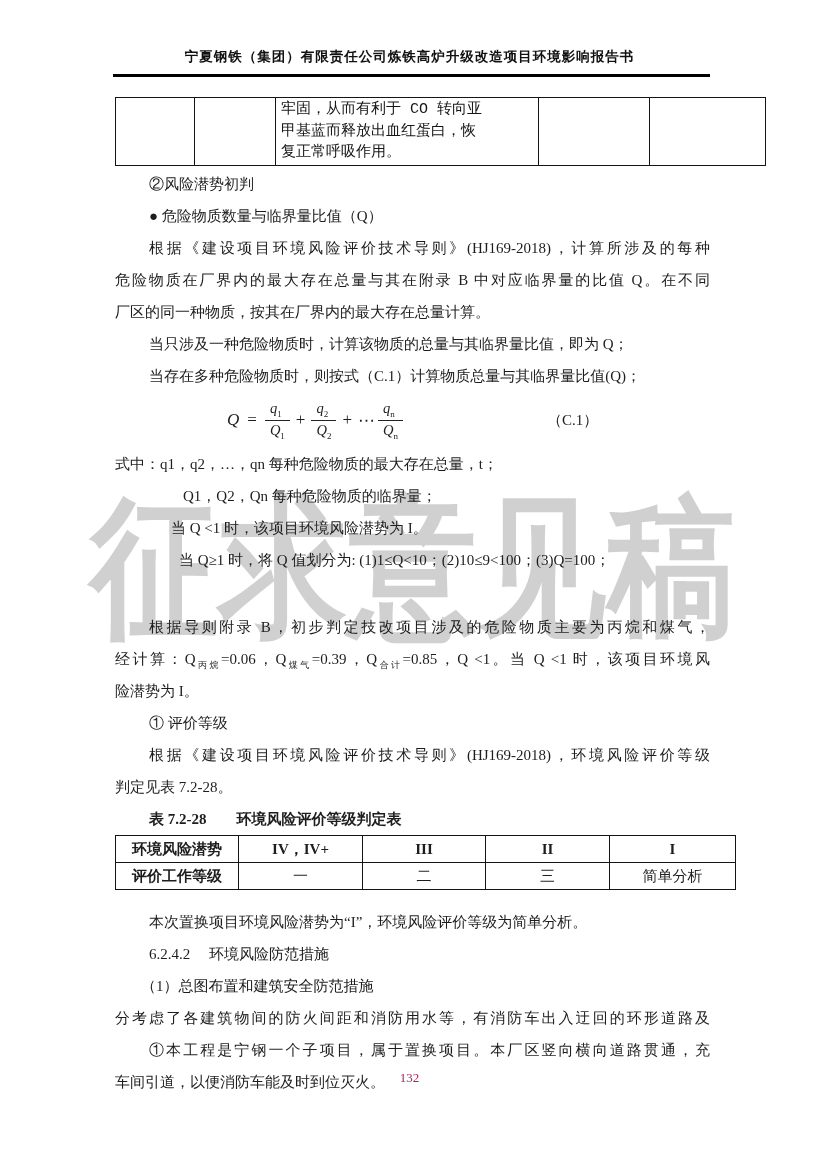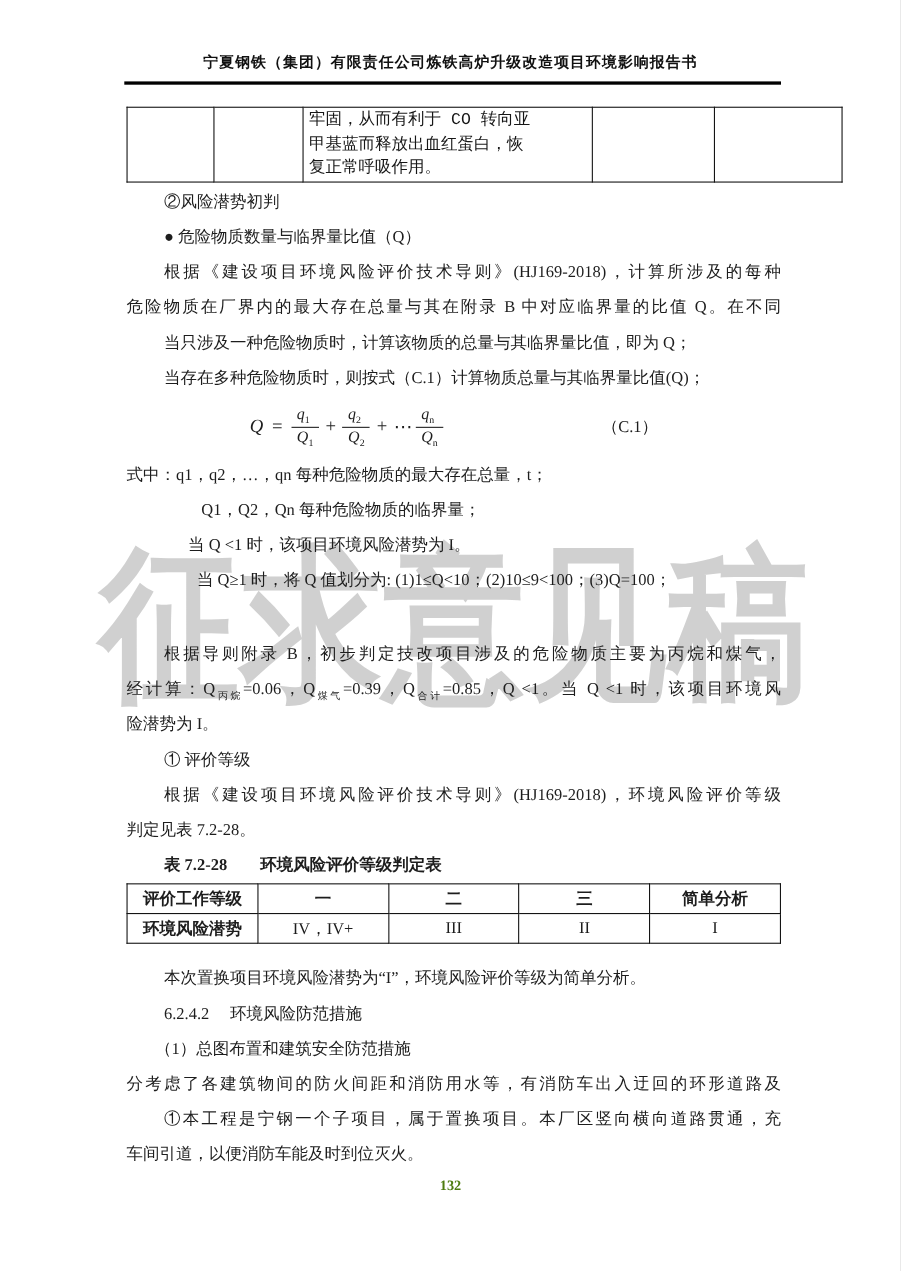--- a/index.html
+++ b/index.html
@@ -53,21 +53,21 @@
   .frac i{font-style:italic;}
   .frac sub{font-size:9px;}
   .f-label{position:absolute;left:432px;font-size:15px;}
   
   .risk-table{border-collapse:collapse;table-layout:fixed;width:595px;margin:0;}
   .risk-table td{border:1.4px solid #141414;height:26px;text-align:center;font-size:15px;padding:0 2px;}
   .risk-table tr:first-child td{font-weight:bold;}
   .risk-table td:first-child{font-weight:bold;}
   #lines_c{margin-top:16px;}
   
-  .page-number{position:absolute;top:1070px;left:0;width:100%;text-align:center;font-size:13px;color:#4d7c0f;font-weight:bold;}
+  .page-number{position:absolute;top:1070px;left:0;width:100%;text-align:center;font-size:13px;color:#be185d;}
 </style>
 </head>
 <body>
 
 <div class="page">
 
   <div class="watermark">征求意见稿</div>
 
   <div class="content-layer">
 
@@ -90,20 +90,21 @@
     </tbody>
       </table>
 
     <div class="doc-body">
 
       <div id="lines_a">
           <div class="tline" style="padding-left: 34px;">②风险潜势初判</div>
           <div class="tline" style="padding-left: 34px;">● 危险物质数量与临界量比值（Q）</div>
           <div class="tline just" style="padding-left: 34px;">根据《建设项目环境风险评价技术导则》(HJ169-2018)，计算所涉及的每种</div>
           <div class="tline just">危险物质在厂界内的最大存在总量与其在附录 B 中对应临界量的比值 Q。在不同</div>
+          <div class="tline">厂区的同一种物质，按其在厂界内的最大存在总量计算。</div>
           <div class="tline" style="padding-left: 34px;">当只涉及一种危险物质时，计算该物质的总量与其临界量比值，即为 Q；</div>
           <div class="tline" style="padding-left: 34px;">当存在多种危险物质时，则按式（C.1）计算物质总量与其临界量比值(Q)；</div>
         </div>
 
       <div class="formula-row">
         <span class="f-var">Q</span>
         <span class="f-eq">=</span>
         <span class="frac">
           <span class="num"><i>q</i><sub>1</sub></span>
           <span class="den"><i>Q</i><sub>1</sub></span>
@@ -132,32 +133,32 @@
           <div class="tline">险潜势为 I。</div>
           <div class="tline" style="padding-left: 34px;">① 评价等级</div>
           <div class="tline just" style="padding-left: 34px;">根据《建设项目环境风险评价技术导则》(HJ169-2018)，环境风险评价等级</div>
           <div class="tline">判定见表 7.2-28。</div>
           <div class="tline bold" style="padding-left: 34px;">表 7.2-28　　环境风险评价等级判定表</div>
         </div>
 
       <table class="risk-table">
         <tbody>
             <tr>
+          <td style="width:118px">环境风险潜势</td>
+          <td style="width:119px">IV，IV+</td>
+          <td style="width:118px">III</td>
+          <td style="width:119px">II</td>
+          <td style="width:121px">I</td>
+        </tr>
+        <tr>
           <td>评价工作等级</td>
           <td>一</td>
           <td>二</td>
           <td>三</td>
           <td>简单分析</td>
-        </tr>
-        <tr>
-          <td style="width:118px">环境风险潜势</td>
-          <td style="width:119px">IV，IV+</td>
-          <td style="width:118px">III</td>
-          <td style="width:119px">II</td>
-          <td style="width:121px">I</td>
         </tr>
       </tbody>
         </table>
 
       <div id="lines_c">
           <div class="tline" style="padding-left: 34px;">本次置换项目环境风险潜势为“I”，环境风险评价等级为简单分析。</div>
           <div class="tline" style="padding-left: 34px;">6.2.4.2　 环境风险防范措施</div>
           <div class="tline" style="padding-left: 26px;">（1）总图布置和建筑安全防范措施</div>
           <div class="tline just">分考虑了各建筑物间的防火间距和消防用水等，有消防车出入迂回的环形道路及</div>
           <div class="tline just" style="padding-left: 34px;">①本工程是宁钢一个子项目，属于置换项目。本厂区竖向横向道路贯通，充</div>

